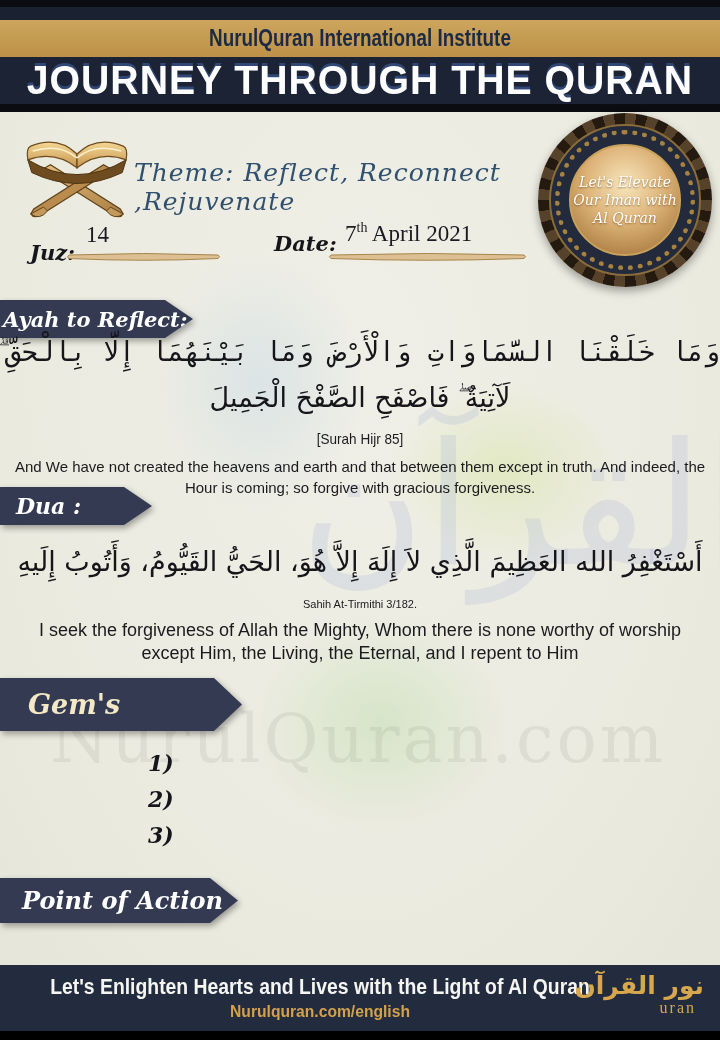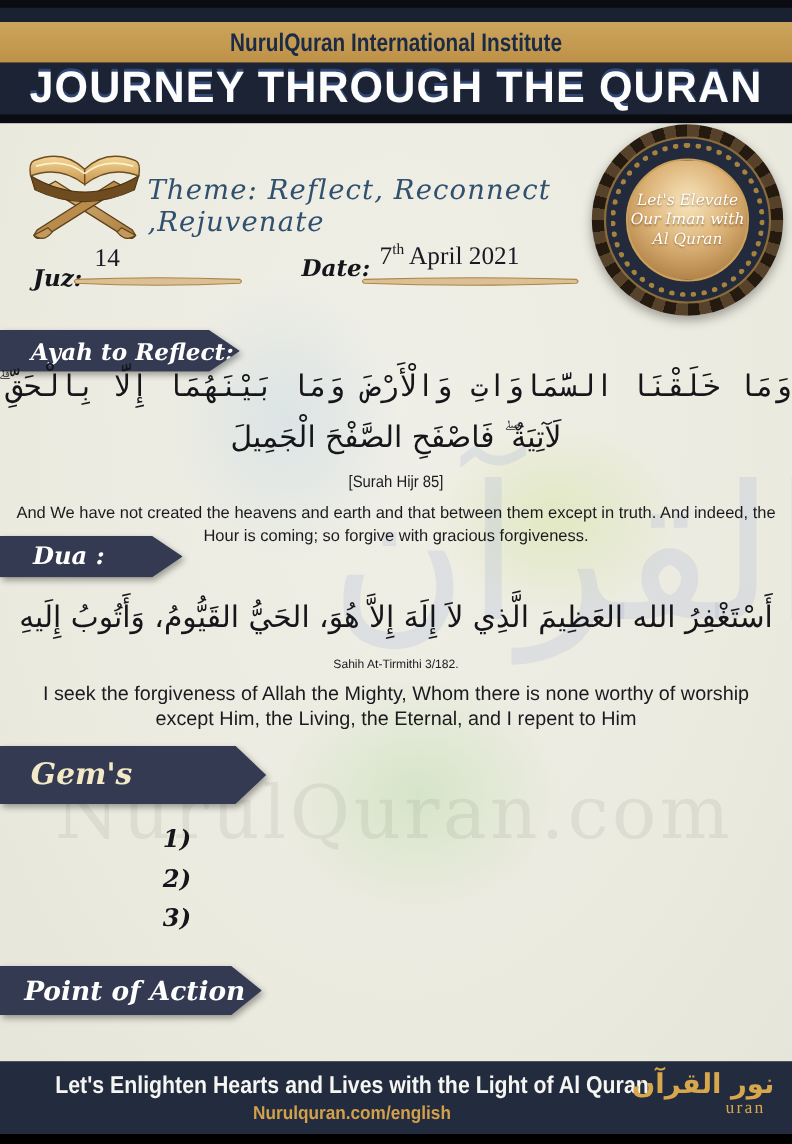--- a/index.html
+++ b/index.html
@@ -152,32 +152,32 @@
       <div class="field-value" style="top:108px;left:345px;">
         <span>7</span><sup style="font-size:14px;">th</sup><span> April 2021</span>
       </div>
       <div class="underline" style="top:136px;left:328px;">
         <svg width="200" height="10" viewBox="0 0 200 10">
           <path d="M3 3 Q100 0 196 3 Q199 4.5 196 6.5 Q100 10 3 6.5 Q0 4.8 3 3 Z" fill="#dcc094" stroke="#a8854a" stroke-width="1"></path>
         </svg>
       </div>
 
       <div class="ribbon-wrap" style="top:188px;">
-        <div class="ribbon" style="width:190px;height:38px;font-size:21px;padding-left:28px;">
+        <div class="ribbon" style="width:190px;height:38px;font-size:21px;padding-left:3px;">
           <span>Ayah to Reflect:</span>
         </div>
       </div>
       <div class="arabic" style="top:224px;font-size:27px;font-family:Liberation Mono, monospace;">وَمَا خَلَقْنَا السَّمَاوَاتِ وَالْأَرْضَ وَمَا بَيْنَهُمَا إِلَّا بِالْحَقِّ ۗ وَإِنَّ السَّاعَةَ</div>
       <div class="arabic" style="top:270px;font-size:27px;">لَآتِيَةٌ ۖ فَاصْفَحِ الصَّفْحَ الْجَمِيلَ</div>
       <div class="centered" style="top:318px;font-size:15px;transform:scaleX(.9);">[Surah Hijr 85]</div>
       <div class="centered" style="top:346px;font-size:15px;">And We have not created the heavens and earth and that between them except in truth. And indeed, the</div>
       <div class="centered" style="top:367px;font-size:15px;">Hour is coming; so forgive with gracious forgiveness.</div>
 
       <div class="ribbon-wrap" style="top:375px;">
-        <div class="ribbon" style="width:136px;height:38px;font-size:22px;padding-left:30px;">
+        <div class="ribbon" style="width:136px;height:38px;font-size:22px;padding-left:16px;">
           <span>Dua :</span>
         </div>
       </div>
       <div class="arabic" style="top:434px;font-size:27px;">أَسْتَغْفِرُ الله العَظِيمَ الَّذِي لاَ إِلَهَ إِلاَّ هُوَ، الحَيُّ القَيُّومُ، وَأَتُوبُ إِلَيهِ</div>
       <div class="centered" style="top:486px;font-size:11px;">Sahih At-Tirmithi  3/182.</div>
       <div class="centered" style="top:508px;font-size:18px;">I seek the forgiveness of Allah the Mighty,  Whom there is none worthy of worship</div>
       <div class="centered" style="top:531px;font-size:18px;">except Him, the Living, the Eternal, and I repent to Him</div>
 
       <div class="ribbon-wrap" style="top:566px;">
         <div class="ribbon" style="width:214px;height:53px;font-size:27px;padding-left:28px;color:#f3e9c6;">

